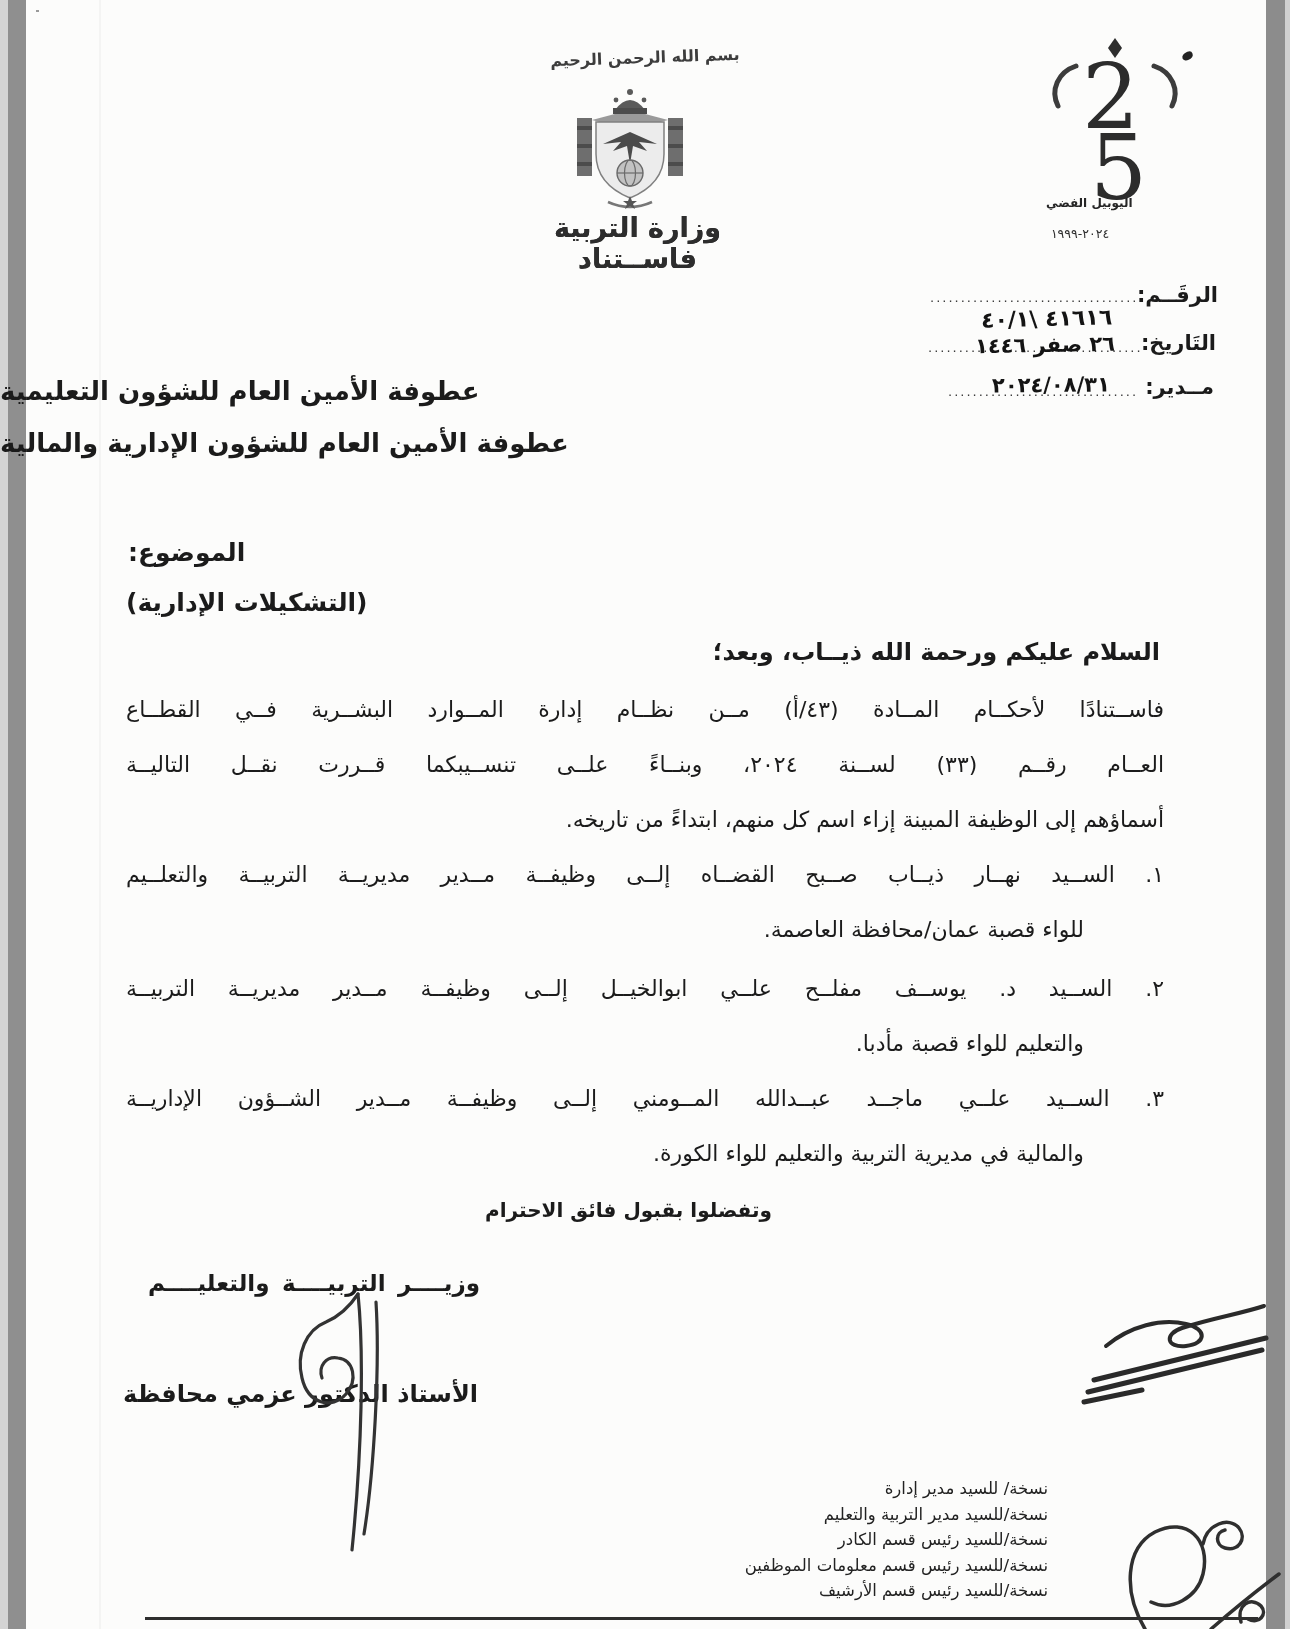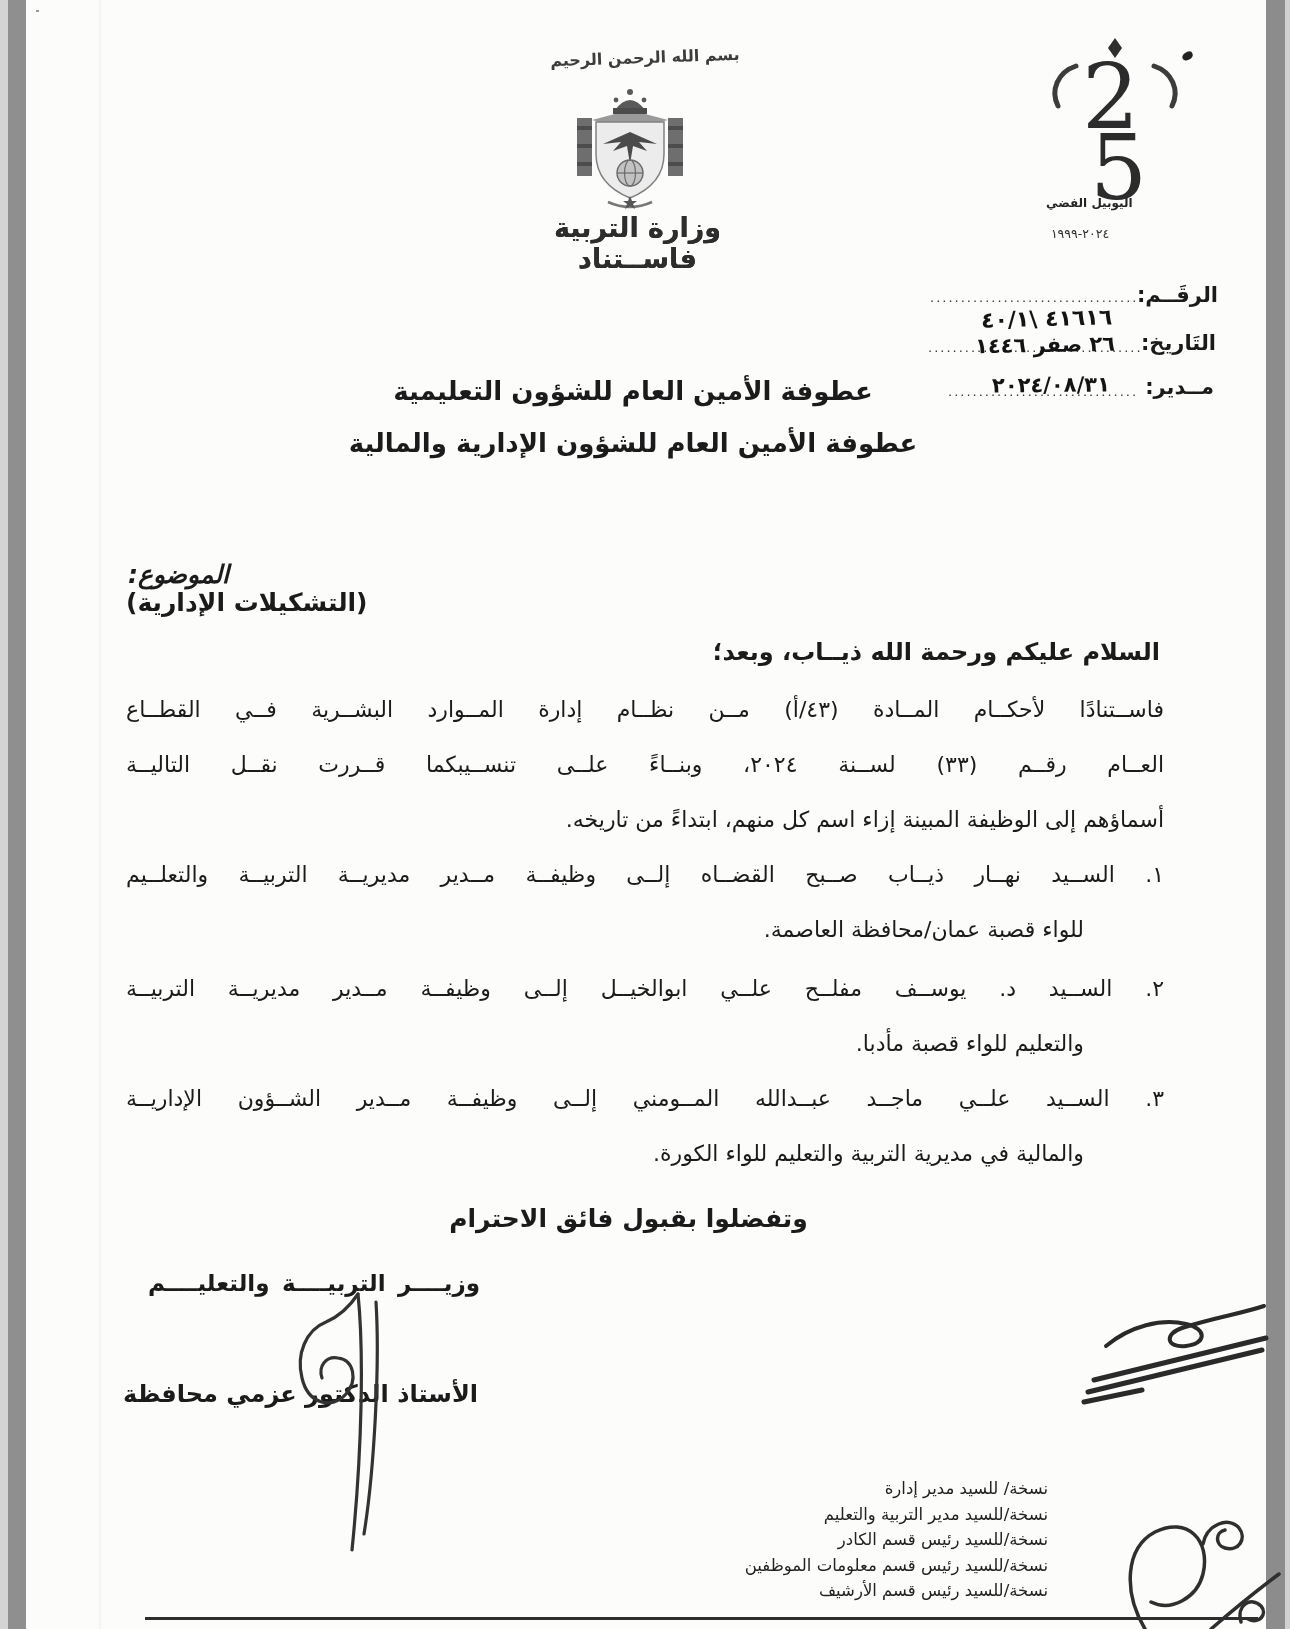--- a/index.html
+++ b/index.html
@@ -17,29 +17,29 @@
   .ministry{left:495px;top:212px;width:285px;text-align:center;font-size:27px;color:#2d2d2d;text-shadow:0 0 0.6px #2d2d2d;}
   .jub-caption{left:1046px;top:196px;width:136px;text-align:left;font-size:12px;color:#262626;}
   .jub-years{left:1012px;top:226px;width:136px;text-align:center;font-size:12.5px;color:#2e2e2e;letter-spacing:2px;direction:ltr;}
   .inkblot{left:1182px;top:52px;width:11px;height:8px;background:#222;border-radius:60% 40% 55% 45%;transform:rotate(-20deg);}
   .speck{left:36px;top:10px;width:3px;height:2px;background:#9a9a9a;}
   
   .ref-label{font-size:21px;text-align:right;}
   .dots{font-size:13px;letter-spacing:2px;color:#3a3a3a;white-space:nowrap;overflow:hidden;direction:ltr;font-family:"DejaVu Sans",sans-serif;}
   .ref-val{font-size:21px;font-weight:bold;color:#141414;white-space:nowrap;}
   
-  .addr{left:0;width:1266px;text-align:center;font-size:26px;}
+  .addr{left:0;width:1266px;text-align:left;font-size:26px;}
   .subject{font-size:25px;}
   .salutation{font-size:24px;}
   
   .bodyline{left:126px;width:1038px;font-size:22px;line-height:55px;white-space:nowrap;}
   .jline{text-align:justify;text-align-last:justify;-moz-text-align-last:justify;white-space:normal;}
   .rline{text-align:right;white-space:normal;}
   .item-cont{margin-right:80px;}
-  .closing{left:0;width:1257px;text-align:center;font-size:25px;margin-top:6px;}
+  .closing{left:0;width:1257px;text-align:center;font-size:20px;}
   .sig-title{left:148px;top:1270px;width:332px;font-size:23px;text-align:justify;text-align-last:justify;-moz-text-align-last:justify;}
   .sig-name{left:148px;top:1380px;width:330px;font-size:24px;text-align:right;white-space:nowrap;}
   .cc{right:242px;top:1476px;width:420px;text-align:right;font-size:16.5px;line-height:25.5px;color:#222;}
   .bottom-line{left:145px;top:1617px;width:1113px;height:3px;background:#2e2e2e;}
   svg{display:block;}
 </style>
 </head>
 <body>
 
 <div>
@@ -99,21 +99,21 @@
   <div class="abs dots" style="right:150px;top:340px;width:212px;">....................................</div>
   <div class="abs ar ref-val" style="right:175px;top:333px;letter-spacing:2px;transform:rotate(-1deg);">٢٦ صفر ١٤٤٦</div>
 
   <div class="abs ar b ref-label" style="right:76px;top:375px;">مــدير:</div>
   <div class="abs dots" style="right:152px;top:384px;width:190px;">...............................</div>
   <div class="abs ref-val" style="right:180px;top:373px;letter-spacing:1.5px;direction:ltr;font-family:'DejaVu Sans',sans-serif;transform:rotate(-0.6deg);">٢٠٢٤/٠٨/٣١</div>
 
   <div class="abs ar b addr" style="top:376px;">عطوفة الأمين العام للشؤون التعليمية</div>
   <div class="abs ar b addr" style="top:428px;">عطوفة الأمين العام للشؤون الإدارية والمالية</div>
 
-  <div class="abs ar b subject" style="left:128px;top:560px;font-style:italic;">الموضوع:</div>
+  <div class="abs ar b subject" style="left:128px;top:538px;">الموضوع:</div>
   <div class="abs ar b subject" style="left:126px;top:588px;">(التشكيلات الإدارية)</div>
 
   <div class="abs ar b salutation" style="right:130px;top:638px;">السلام عليكم ورحمة الله ذيــاب، وبعد؛</div>
 
   <div class="abs ar bodyline jline" style="top:682px;">فاســتنادًا لأحكــام المــادة (٤٣/أ) مــن نظــام إدارة المــوارد البشــرية فــي القطــاع</div>
   <div class="abs ar bodyline jline" style="top:737px;">العــام رقــم (٣٣) لســنة ٢٠٢٤، وبنــاءً علــى تنســيبكما قــررت نقــل التاليــة</div>
   <div class="abs ar bodyline rline" style="top:792px;">أسماؤهم إلى الوظيفة المبينة إزاء اسم كل منهم، ابتداءً من تاريخه.</div>
 
   <div class="abs ar bodyline" style="top:847px;">
     <div class="jline">١. الســيد نهــار ذيــاب صــبح القضــاه إلــى وظيفــة مــدير مديريــة التربيــة والتعلــيم</div>

